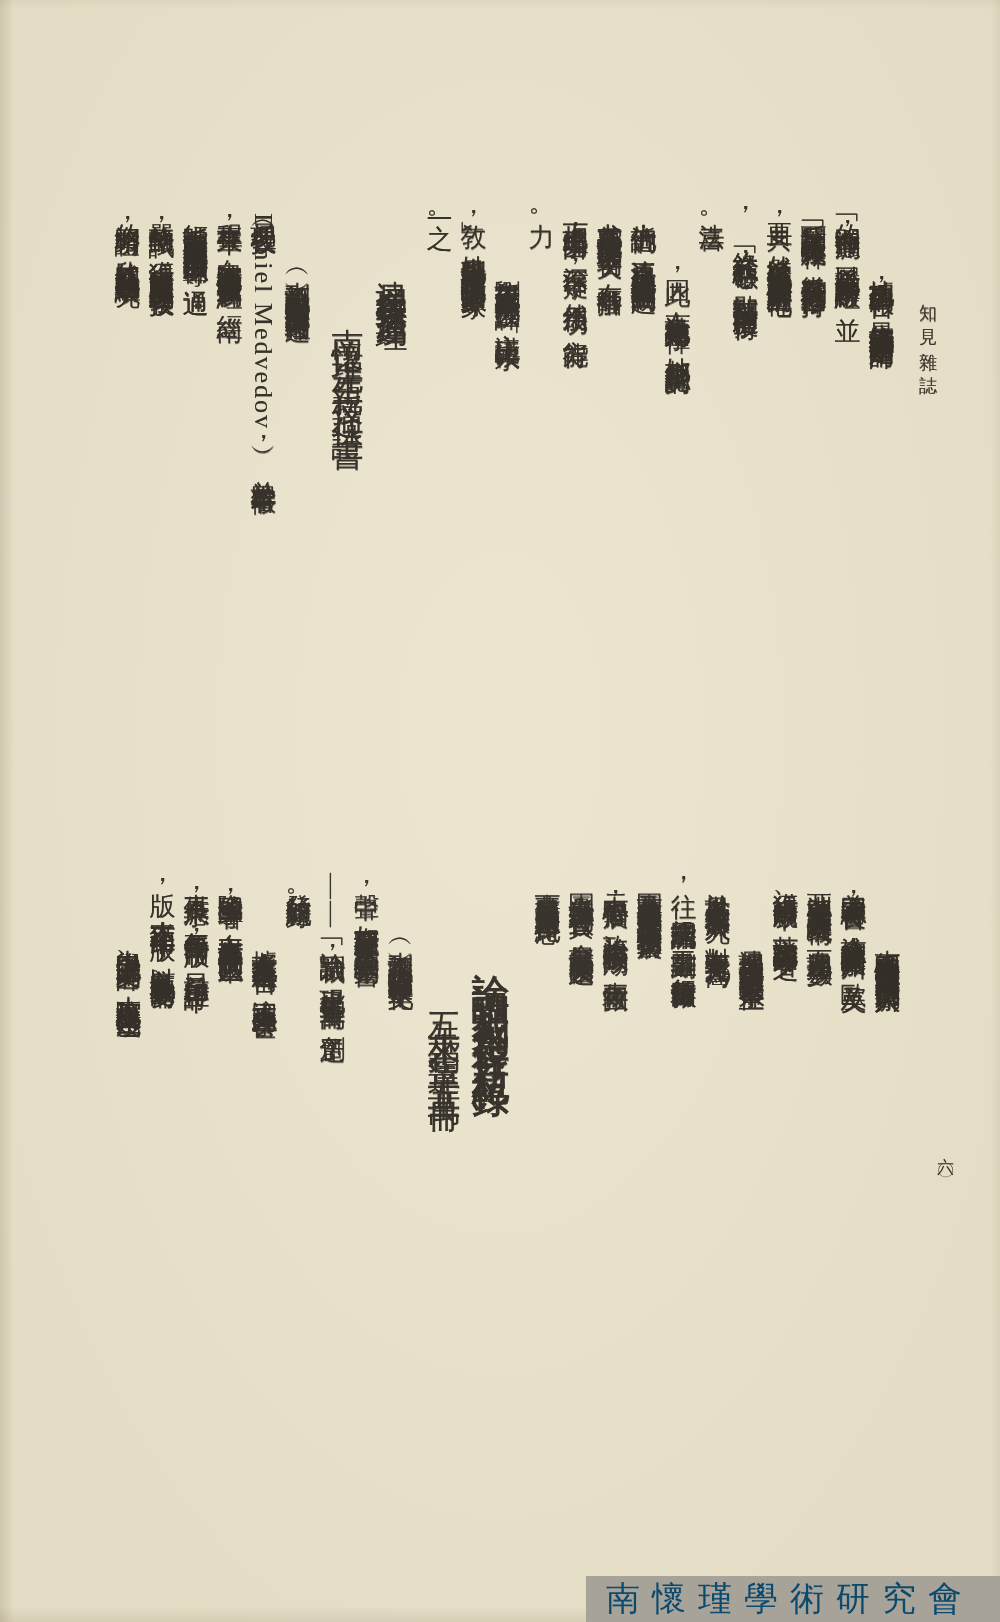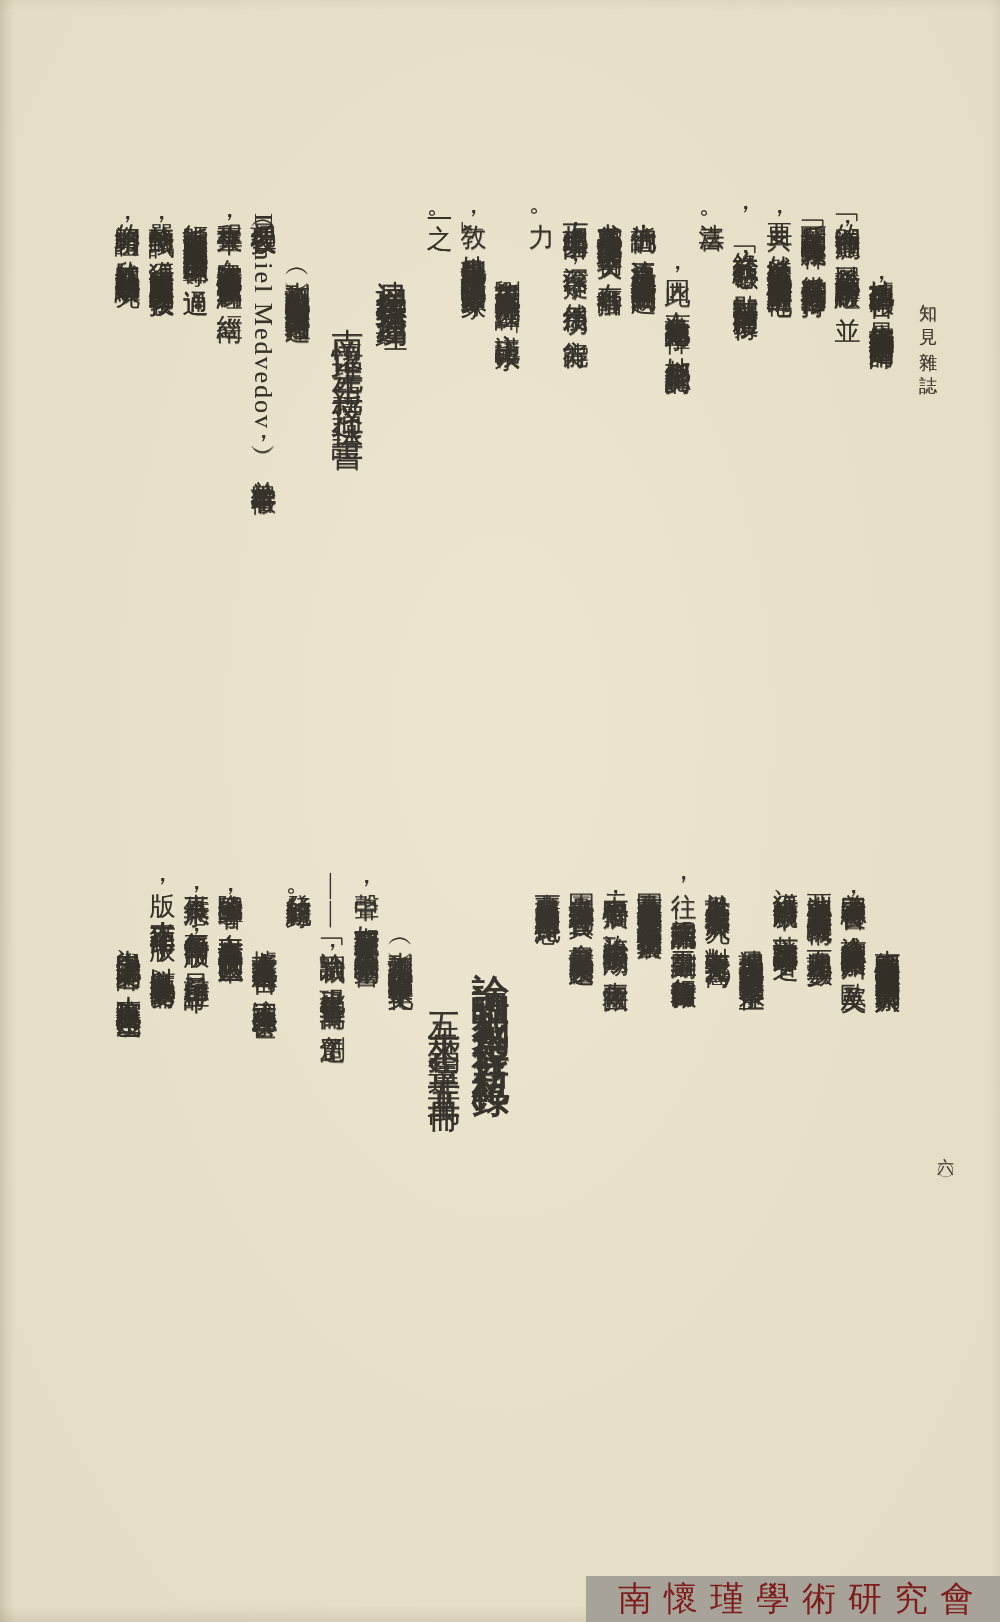--- a/index.html
+++ b/index.html
@@ -51,22 +51,22 @@
   #page-num{
     position:absolute;top:1144px;left:934px;
     writing-mode:vertical-rl;text-orientation:upright;
     font-size:17px;letter-spacing:5px;color:#34302a;
   }
   #watermark{
     position:absolute;left:586px;top:1576px;width:414px;height:46px;
     background:#a7a399;display:flex;align-items:center;z-index:6;
   }
   #watermark .wm-text{
-    font-size:34px;letter-spacing:12px;padding-left:32px;
-    color:#7f1d1d;white-space:nowrap;line-height:46px;
+    font-size:34px;letter-spacing:12px;padding-left:20px;
+    color:#0c4a6e;white-space:nowrap;line-height:46px;
   }
 </style>
 </head>
 <body>
 
 <div class="page">
 
   <div id="mag-label">知見雜誌</div>
   <div id="page-num">六〇</div>
 

